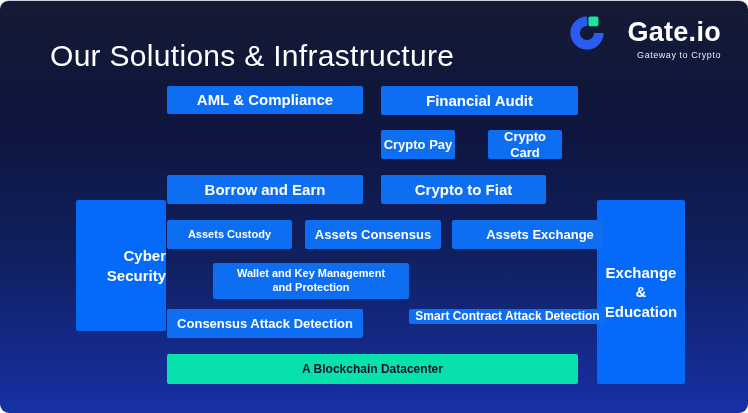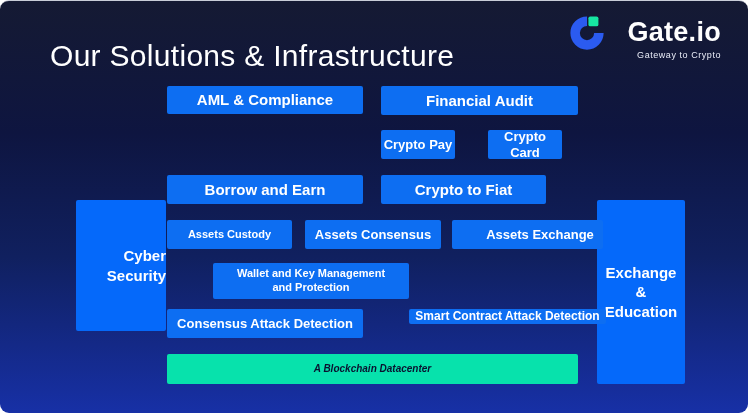--- a/index.html
+++ b/index.html
@@ -39,22 +39,22 @@
   #b-borrow{left:167px;top:174px;width:196px;height:29px;font-size:15px;}
   #b-fiat{left:381px;top:174px;width:165px;height:29px;font-size:15px;}
   #b-custody{left:167px;top:219px;width:125px;height:29px;font-size:11px;}
   #b-launchpad{left:305px;top:219px;width:136px;height:29px;font-size:13px;}
   #b-exchange{left:452px;top:219px;width:126px;height:29px;font-size:13px;padding-left:25px;}
   #b-wallet{left:167px;top:262px;width:196px;height:36px;font-size:11px;line-height:1.25;margin-left:46px;}
   #b-trading{left:381px;top:262px;width:197px;height:31px;font-size:13px;}
   #b-consensus{left:167px;top:308px;width:196px;height:29px;font-size:13px;}
   #b-smart{left:381px;top:308px;width:197px;height:15px;font-size:12px;margin-left:28px;}
   #b-datacenter{
-    left:167px;top:353px;width:411px;height:30px;font-size:10px;
-    background:var(--datacenter-teal,#07E2AC);color:var(--text-dark,#0A1230);font-style:italic;
+    left:167px;top:353px;width:411px;height:30px;font-size:12px;
+    background:var(--datacenter-teal,#07E2AC);color:var(--text-dark,#0A1230);
   }
 </style>
 </head>
 <body>
 
 <div class="stage">
 
   <h1 class="title">Our Solutions &amp; Infrastructure</h1>
 
   <div class="logo">

